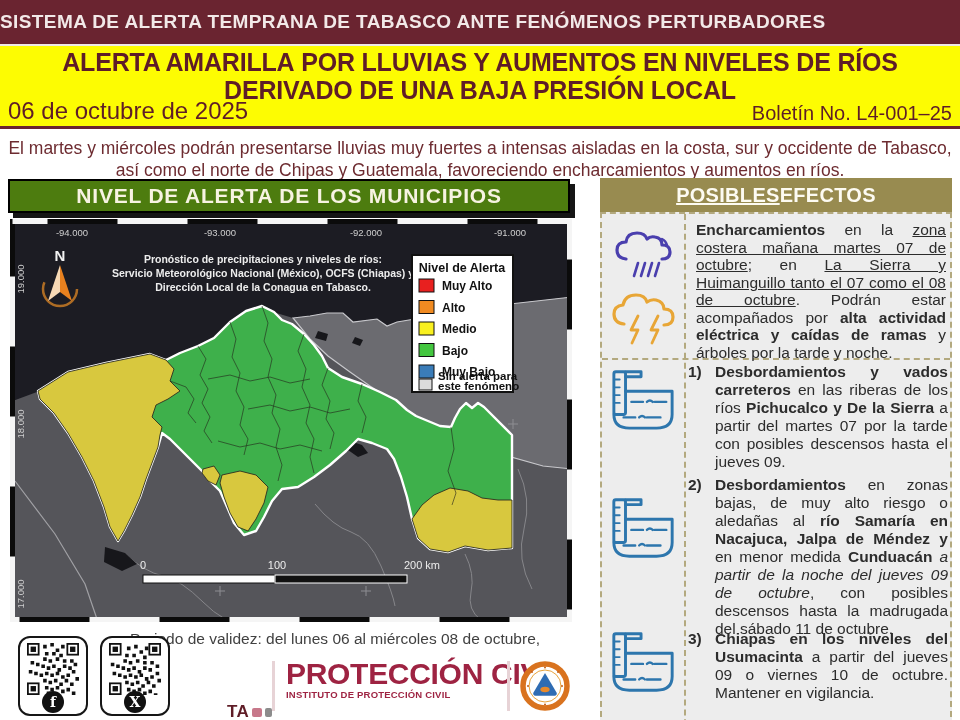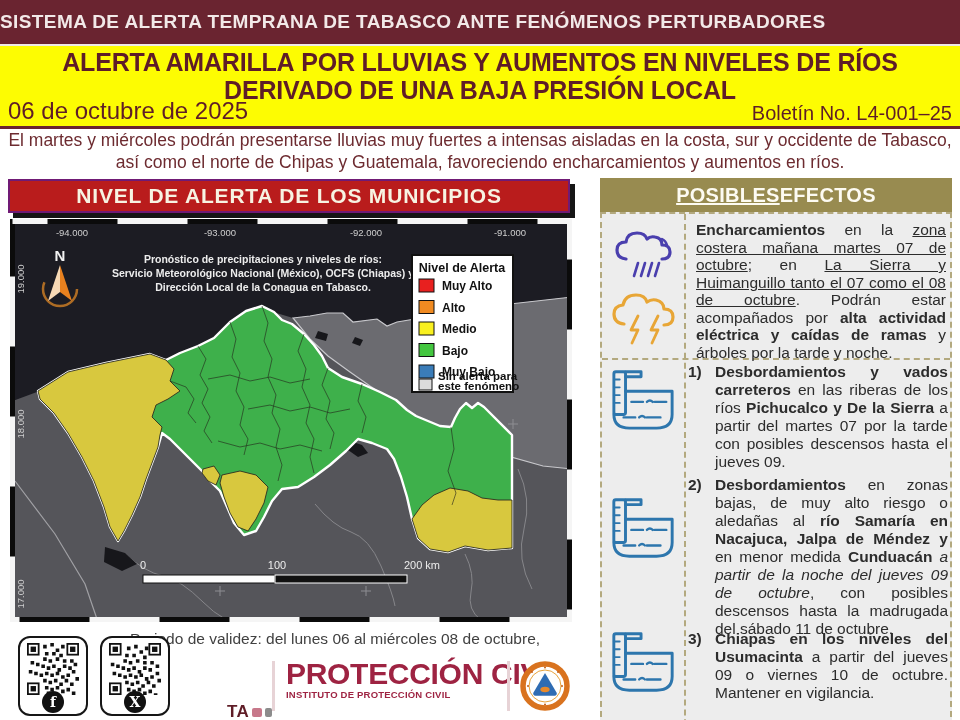--- a/index.html
+++ b/index.html
@@ -16,24 +16,24 @@
           font-weight:600;letter-spacing:.4px;border-bottom:2px solid #efe9e6;}
   
   .yellow{left:0;top:46px;width:960px;height:80px;background:#fdfc02;}
   .alert-title{position:absolute;left:50%;transform:translateX(-50%);top:2px;width:858px;
           text-align:center;color:#5e1d28;font-size:25px;font-weight:700;line-height:28px;letter-spacing:-.2px;}
   .alert-title .b{font-weight:900;}
   .date-l{position:absolute;left:8px;bottom:1px;color:#5e1d28;font-size:24px;font-weight:500;}
   .bulletin-r{position:absolute;right:8px;bottom:1px;color:#5e1d28;font-size:20px;font-weight:500;}
   .rule{left:0;top:126px;width:960px;height:3px;background:#6a2430;}
   .summary{left:0;top:130px;width:960px;text-align:center;color:#6d2b30;font-size:17.5px;
-           line-height:21.5px;font-weight:500;padding-top:0;}
-
-  
-  .map-title-bar{left:8px;top:179px;width:558px;height:30px;background:#b91c1c;border:2px solid #701a75;
+           line-height:21.5px;font-weight:500;padding-top:8px;}
+
+  
+  .map-title-bar{left:8px;top:179px;width:558px;height:30px;background:#4d7c0f;border:2px solid #000000;
            box-shadow:5px 5px 0 #151515;color:#f7f3e2;font-size:21px;font-weight:700;letter-spacing:.8px;
            display:flex;align-items:center;justify-content:center;}
   .fx-title-bar{left:600px;top:178px;width:352px;height:34px;background:#988b50;color:#fdfbf2;
            font-size:20px;font-weight:800;display:flex;align-items:center;justify-content:center;letter-spacing:.3px;}
   .fx-title-bar .u{text-decoration-thickness:2px;}
 
   
   .map{left:10px;top:219px;width:562px;height:403px;background:#1c1c23;}
 
   

